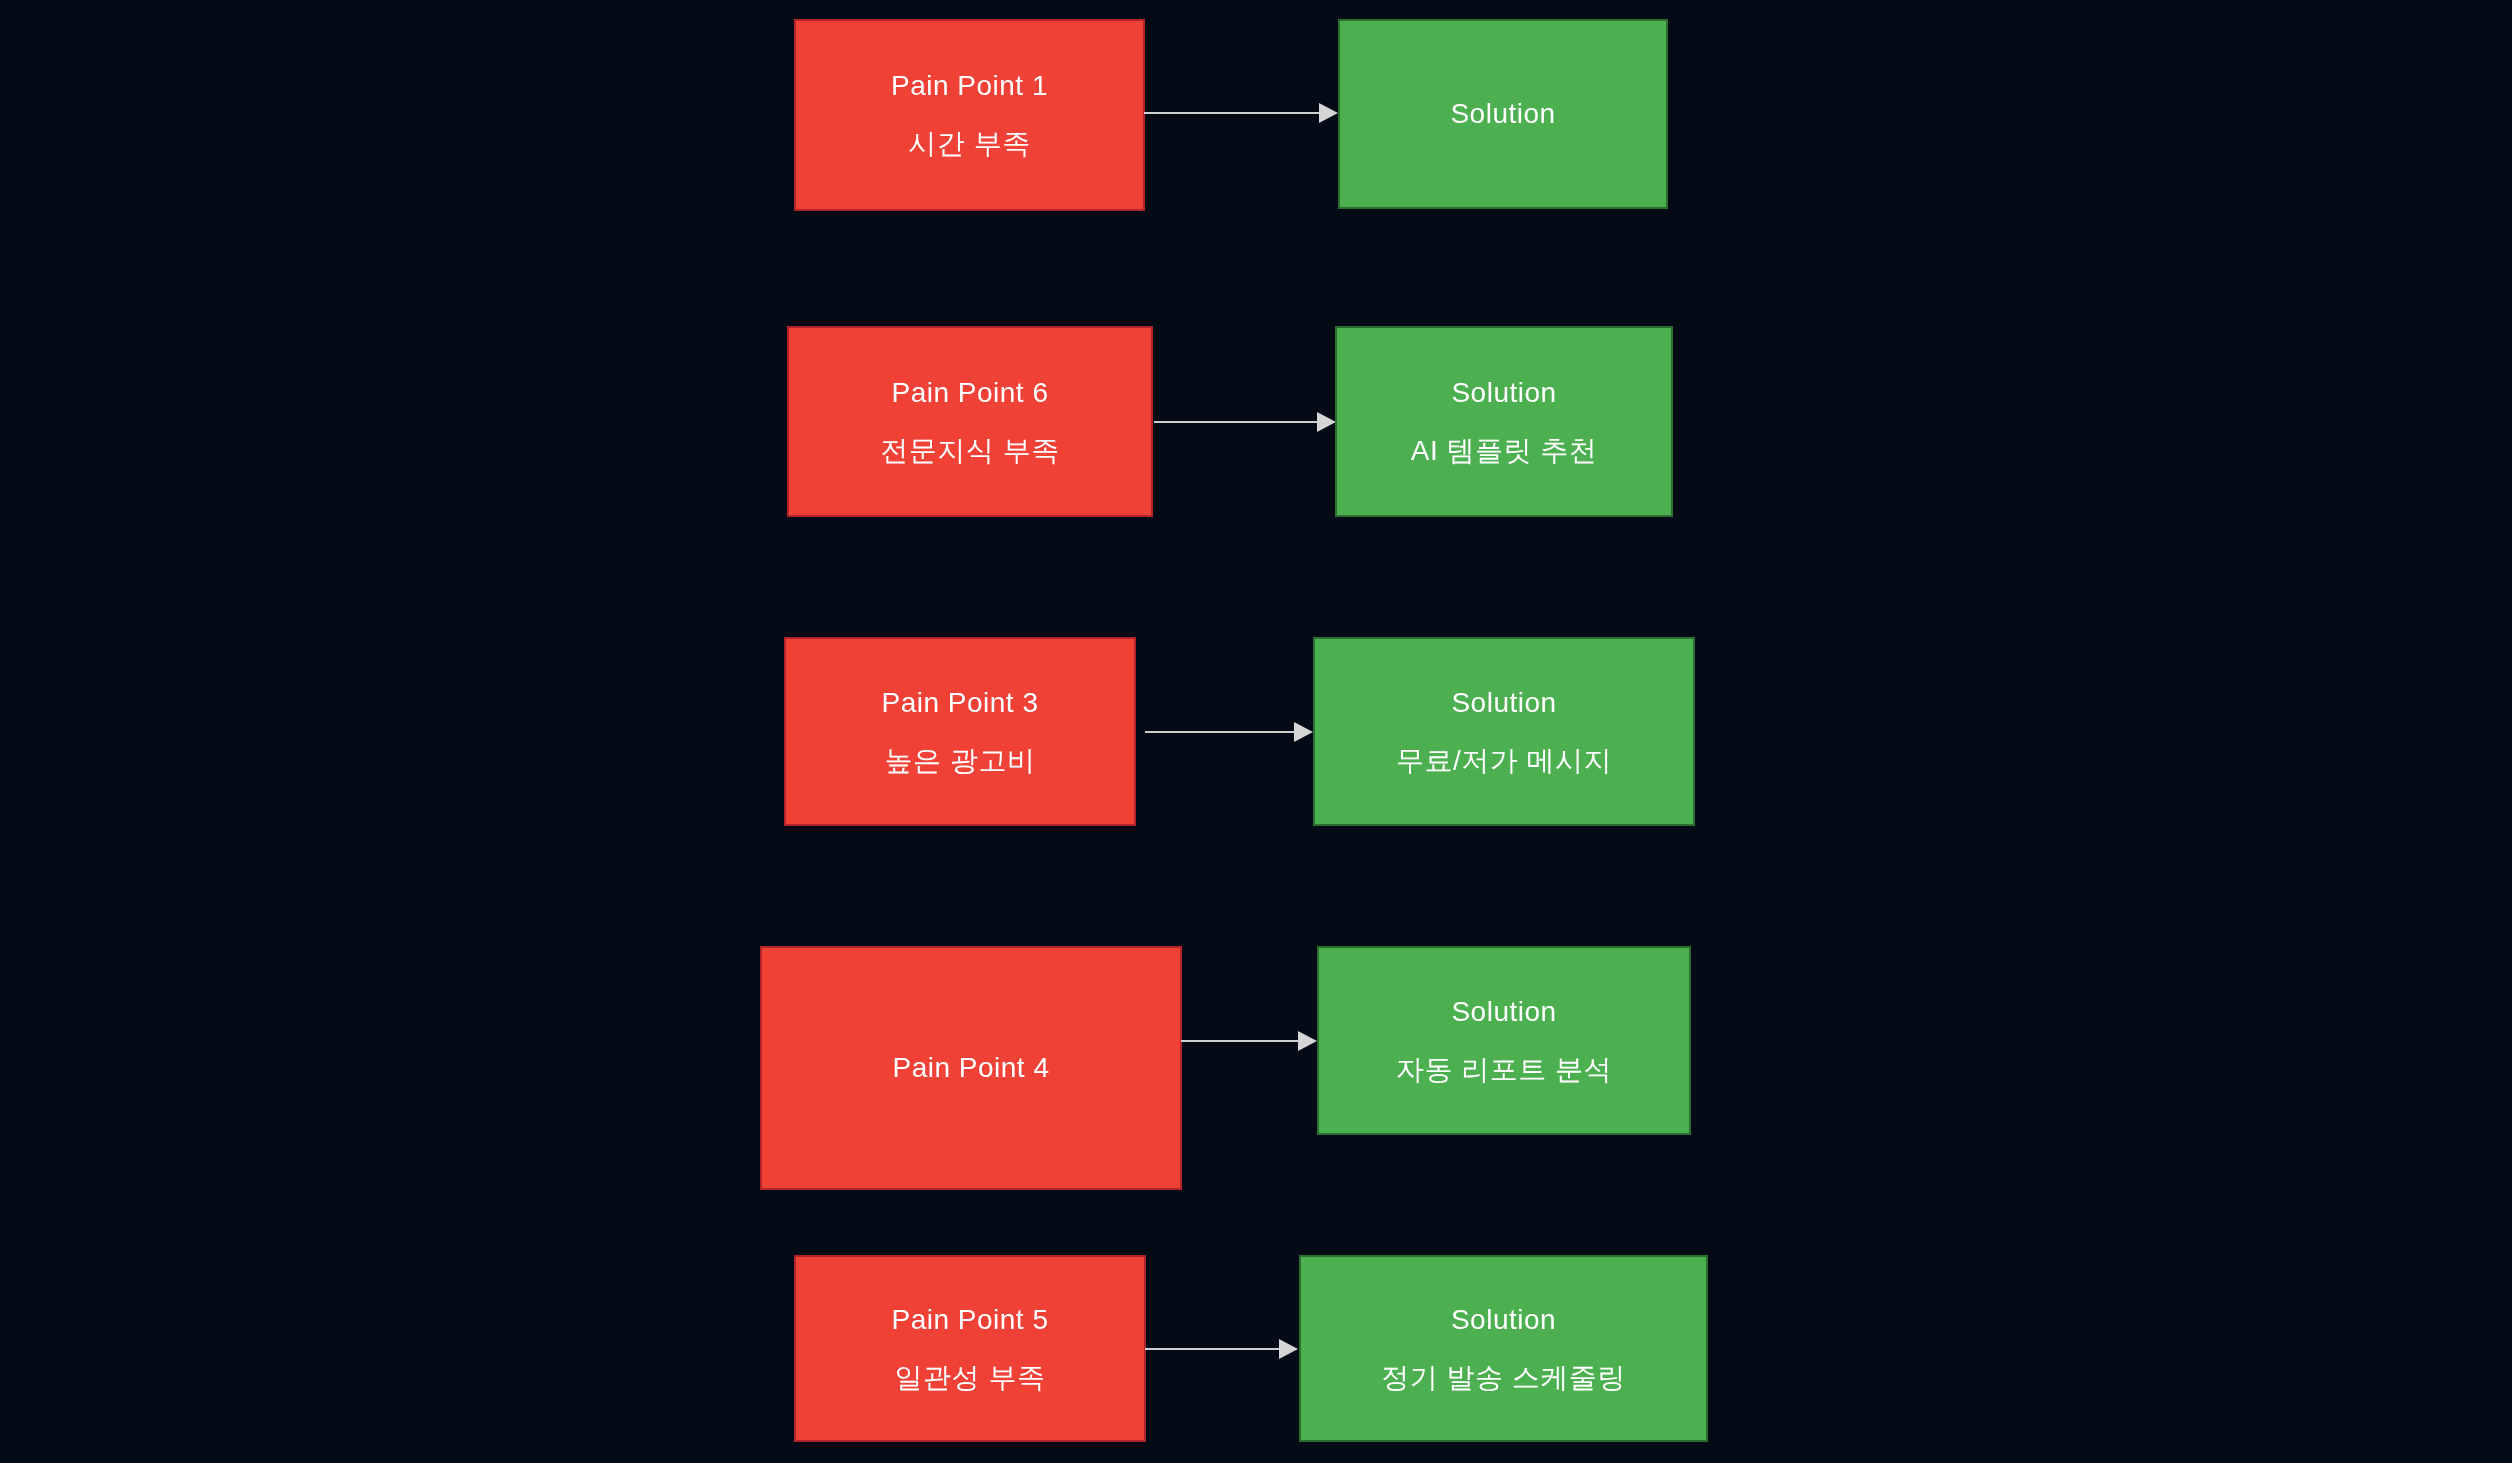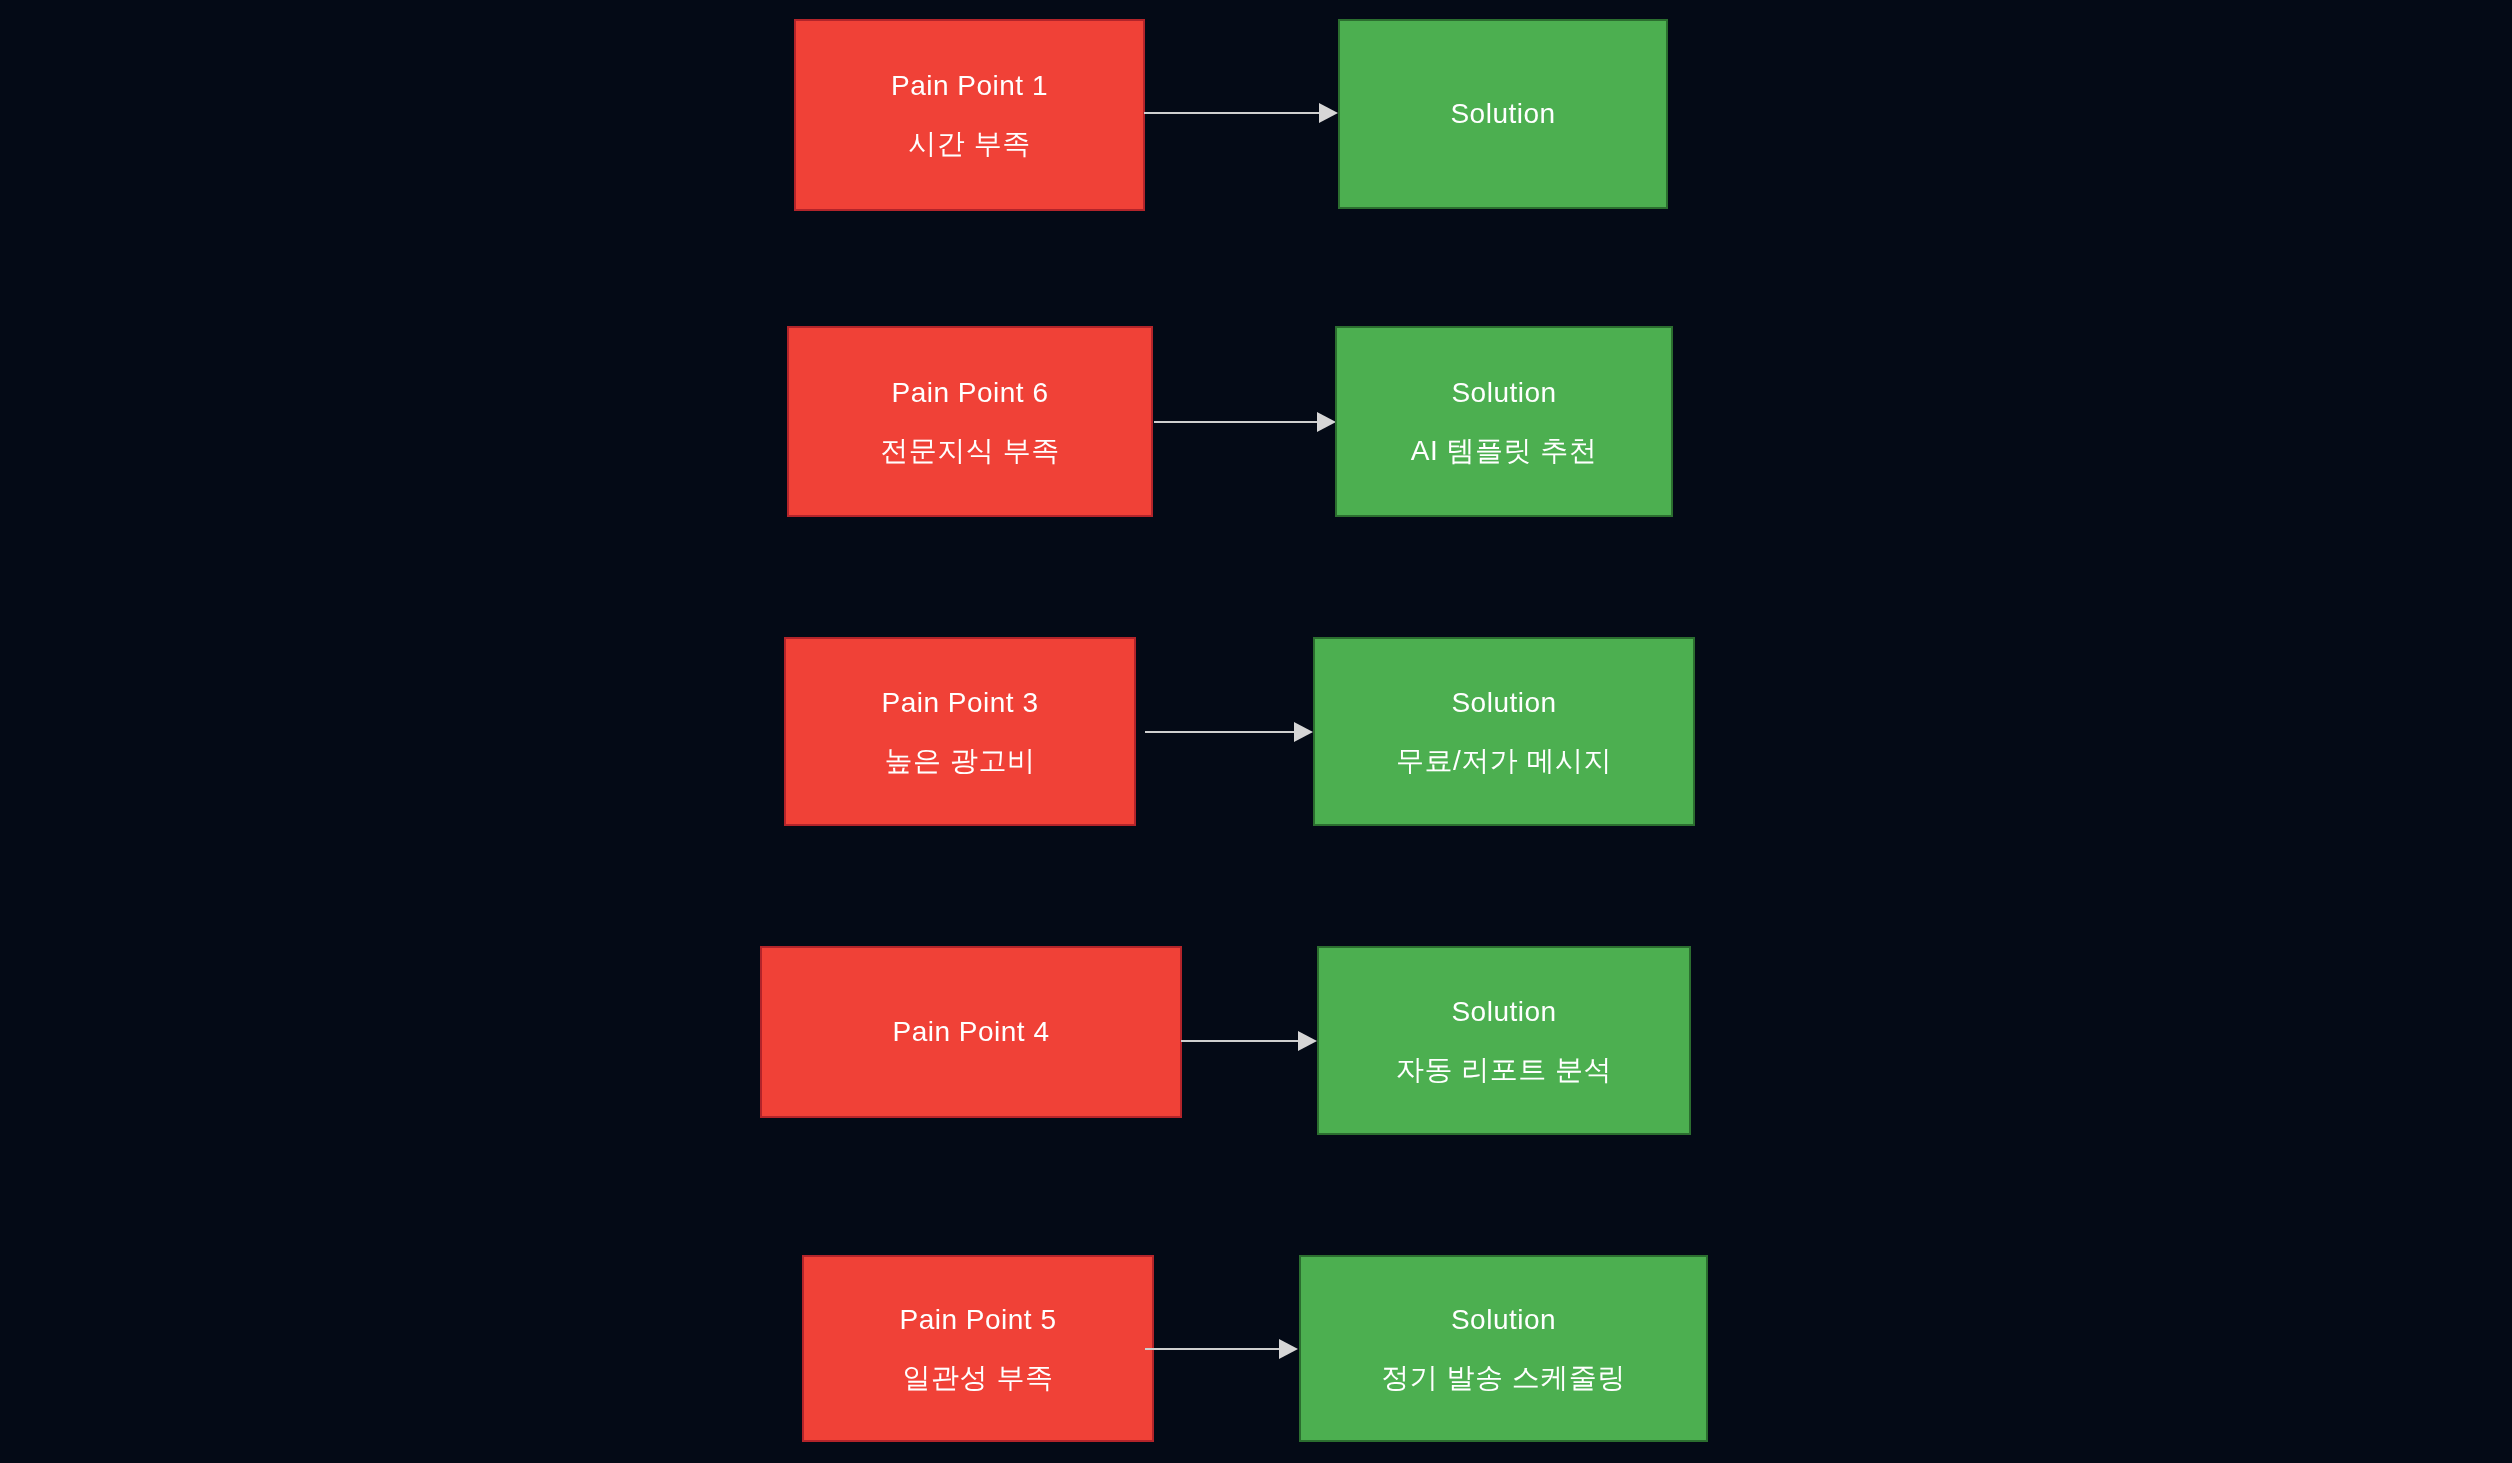--- a/index.html
+++ b/index.html
@@ -94,33 +94,33 @@
   </div>
   <div class="arrow" style="left:1145px; top:721px; width:168px;">
     <div class="arrow-shaft"></div>
     <div class="arrow-head"></div>
   </div>
   <div class="node solution" style="left:1313px; top:637px; width:382px; height:189px;">
     <div class="line">Solution</div>
     <div class="line">무료/저가 메시지</div>
   </div>
 
-  <div class="node pain" style="left:760px; top:946px; width:422px; height:172px;">
+  <div class="node pain" style="left:760px; top:946px; width:422px; height:244px;">
     <div class="line">Pain Point 4</div>
   </div>
   <div class="arrow" style="left:1181px; top:1030px; width:136px;">
     <div class="arrow-shaft"></div>
     <div class="arrow-head"></div>
   </div>
   <div class="node solution" style="left:1317px; top:946px; width:374px; height:189px;">
     <div class="line">Solution</div>
     <div class="line">자동 리포트 분석</div>
   </div>
 
-  <div class="node pain" style="left:794px; top:1255px; width:352px; height:187px;margin-left:8px;">
+  <div class="node pain" style="left:794px; top:1255px; width:352px; height:187px;">
     <div class="line">Pain Point 5</div>
     <div class="line">일관성 부족</div>
   </div>
   <div class="arrow" style="left:1145px; top:1338px; width:153px;">
     <div class="arrow-shaft"></div>
     <div class="arrow-head"></div>
   </div>
   <div class="node solution" style="left:1299px; top:1255px; width:409px; height:187px;">
     <div class="line">Solution</div>
     <div class="line">정기 발송 스케줄링</div>

